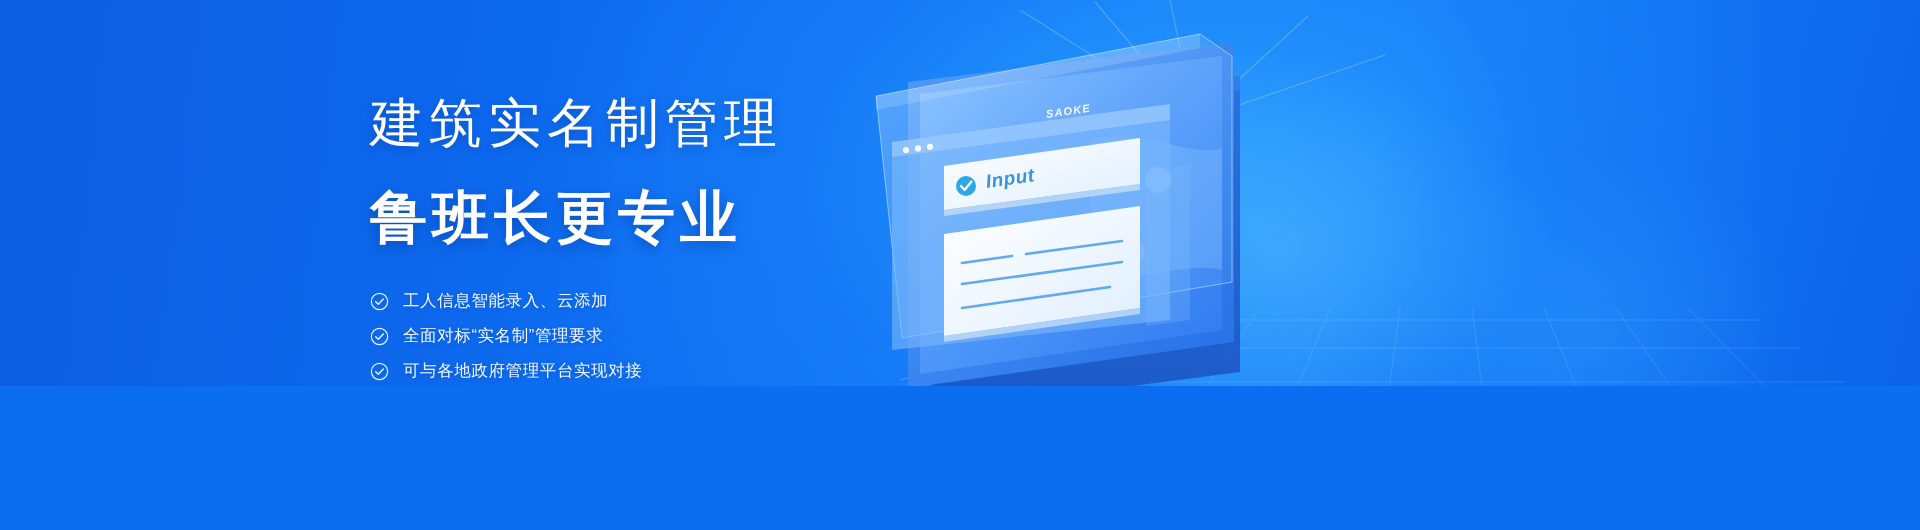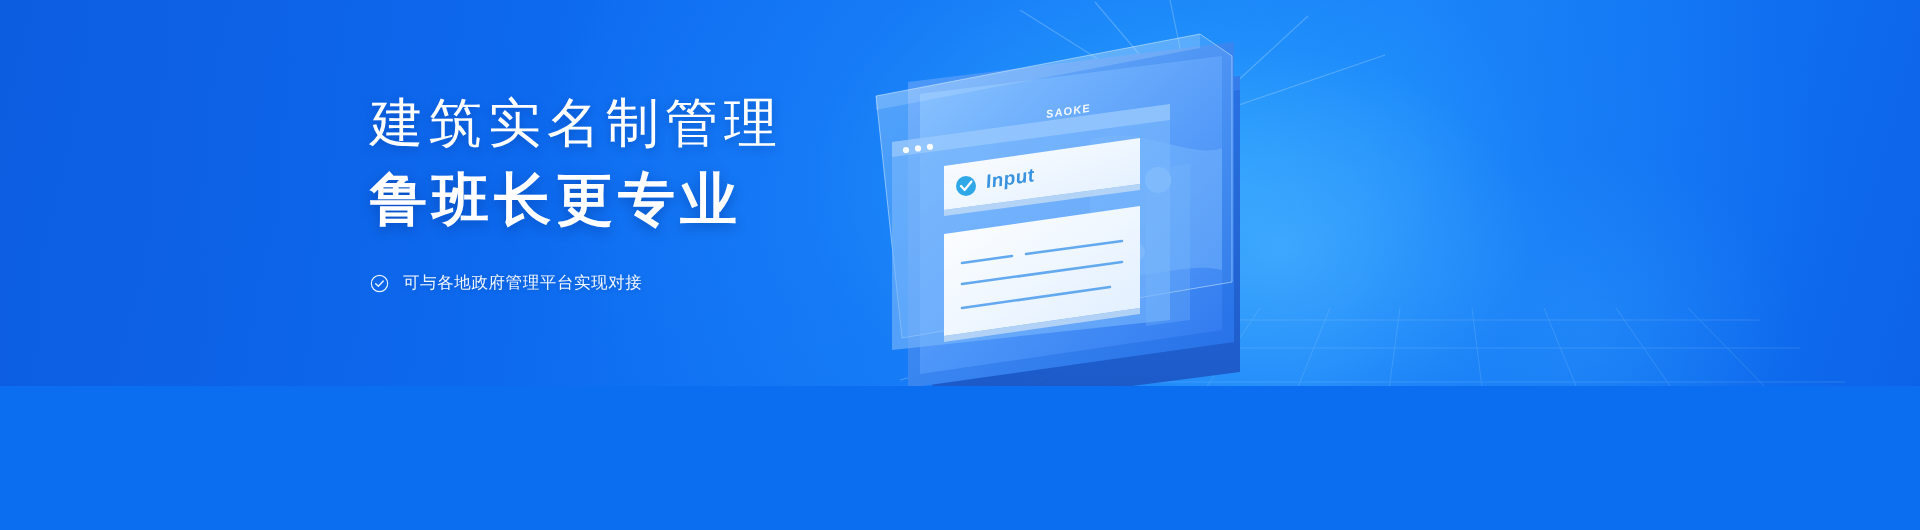--- a/index.html
+++ b/index.html
@@ -51,21 +51,21 @@
     position:absolute; left:370px; top:96px; width:430px;
     z-index:6;
   }
   .headline-1 {
     font-size:53px; line-height:1.0; color:#ffffff;
     letter-spacing:6px; font-weight:400;
     text-shadow:0 3px 10px rgba(4,50,140,0.40);
     white-space:nowrap;
   }
   .headline-2 {
-    margin-top:22px;
+    margin-top:40px;
     font-size:57px; line-height:1.0; color:#ffffff;
     letter-spacing:5px; font-weight:bold;
     text-shadow:0 4px 12px rgba(4,48,140,0.45);
     white-space:nowrap;
   }
   .bullets { margin-top:44px; }
   .bullet {
     display:flex; align-items:center;
     margin-bottom:13px;
   }
@@ -148,21 +148,35 @@
       <polygon points="228,142 252,132 260,138 238,148" fill="#4a9eff" opacity="0.8"></polygon>
     </g>
   </svg>
 
   <div class="copy">
     <div class="headline-1">建筑实名制管理</div>
     <div class="headline-2">鲁班长更专业</div>
 
     <div class="bullets">
 
-
+      <div class="bullet">
+        <svg class="check-icon" viewBox="0 0 20 20">
+          <circle cx="10" cy="10" r="8.6" fill="none" stroke="#e8f3ff" stroke-width="1.2"></circle>
+          <polyline points="6,10.2 8.8,13 14,7.3" fill="none" stroke="#e8f3ff" stroke-width="1.5" stroke-linecap="round" stroke-linejoin="round"></polyline>
+        </svg>
+        <span class="bullet-text">工人信息智能录入、云添加</span>
+      </div>
+
+      <div class="bullet">
+        <svg class="check-icon" viewBox="0 0 20 20">
+          <circle cx="10" cy="10" r="8.6" fill="none" stroke="#e8f3ff" stroke-width="1.2"></circle>
+          <polyline points="6,10.2 8.8,13 14,7.3" fill="none" stroke="#e8f3ff" stroke-width="1.5" stroke-linecap="round" stroke-linejoin="round"></polyline>
+        </svg>
+        <span class="bullet-text">全面对标“实名制”管理要求</span>
+      </div>
 
       <div class="bullet">
         <svg class="check-icon" viewBox="0 0 20 20">
           <circle cx="10" cy="10" r="8.6" fill="none" stroke="#e8f3ff" stroke-width="1.2"></circle>
           <polyline points="6,10.2 8.8,13 14,7.3" fill="none" stroke="#e8f3ff" stroke-width="1.5" stroke-linecap="round" stroke-linejoin="round"></polyline>
         </svg>
         <span class="bullet-text">可与各地政府管理平台实现对接</span>
       </div>
 
     </div>

